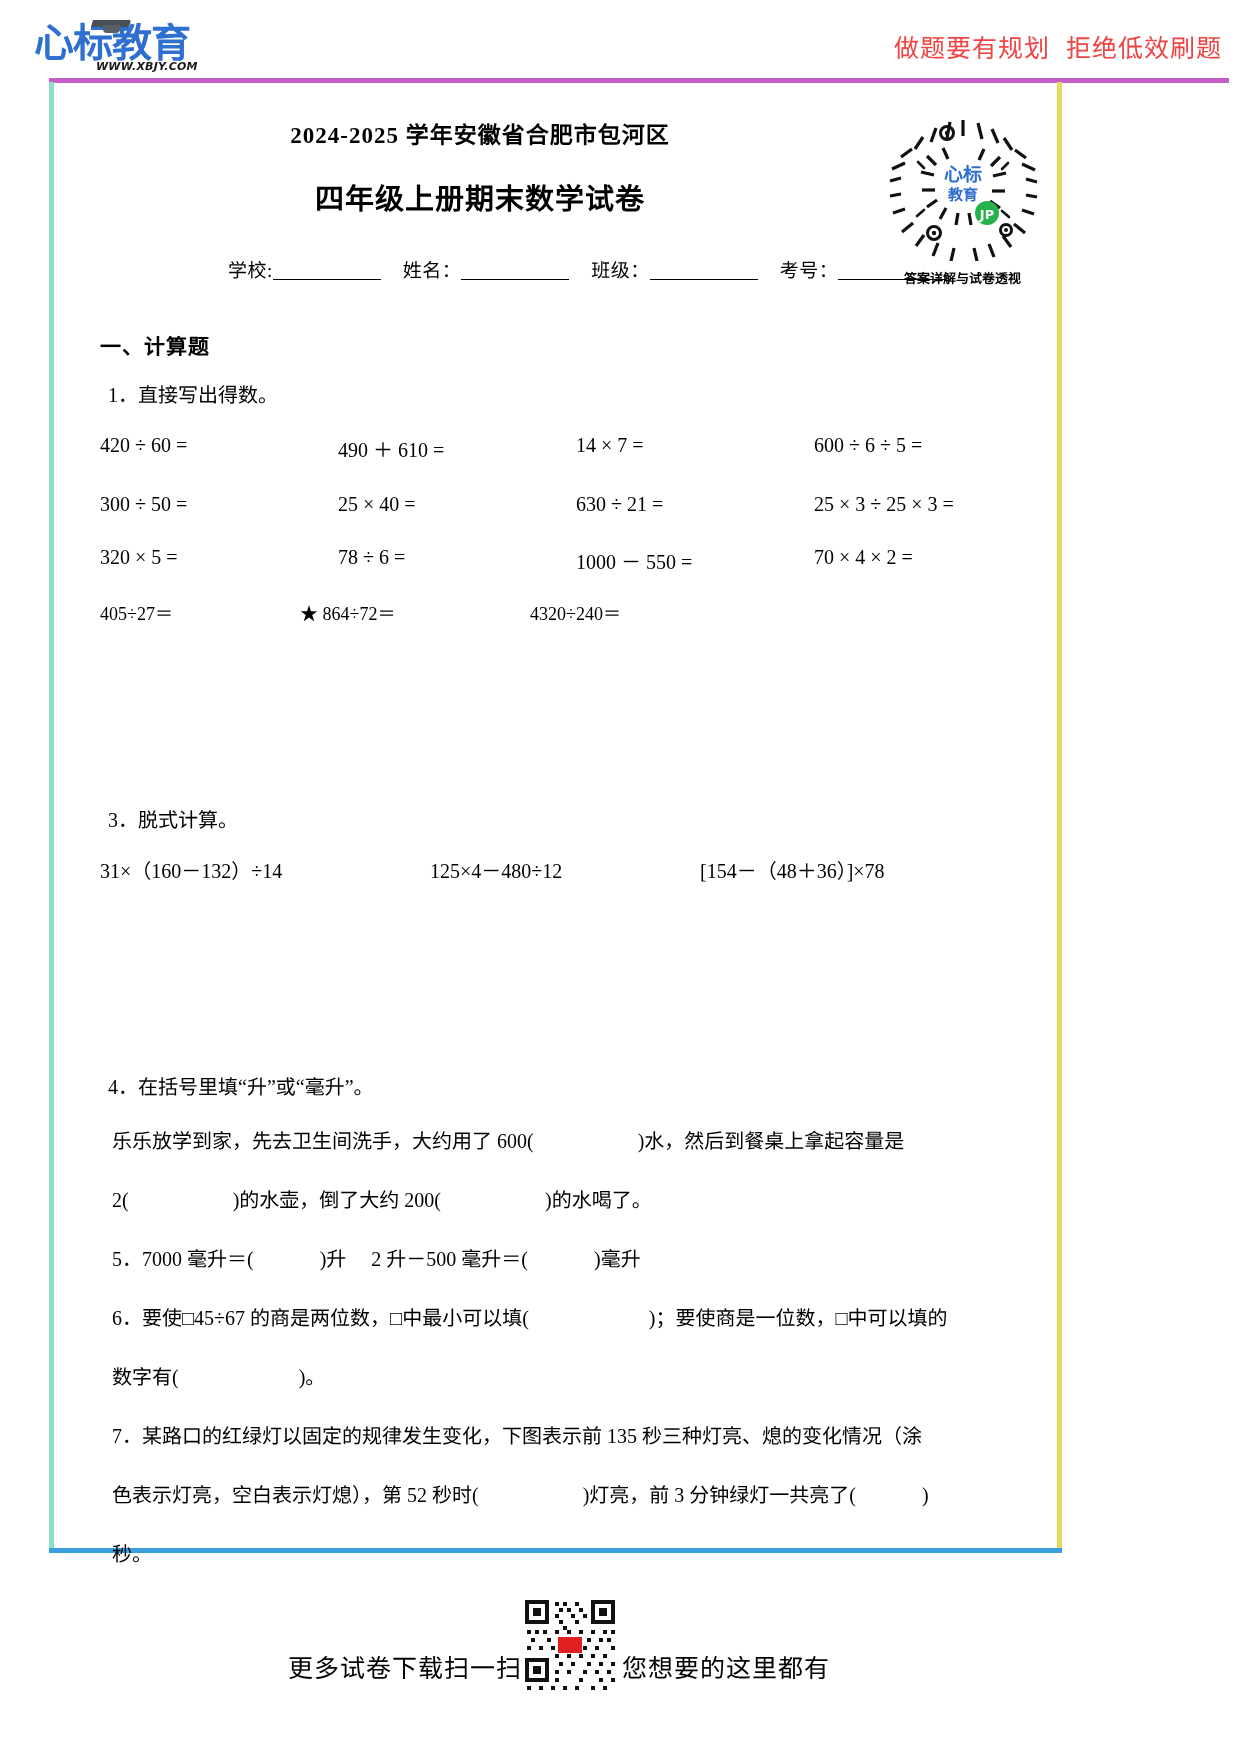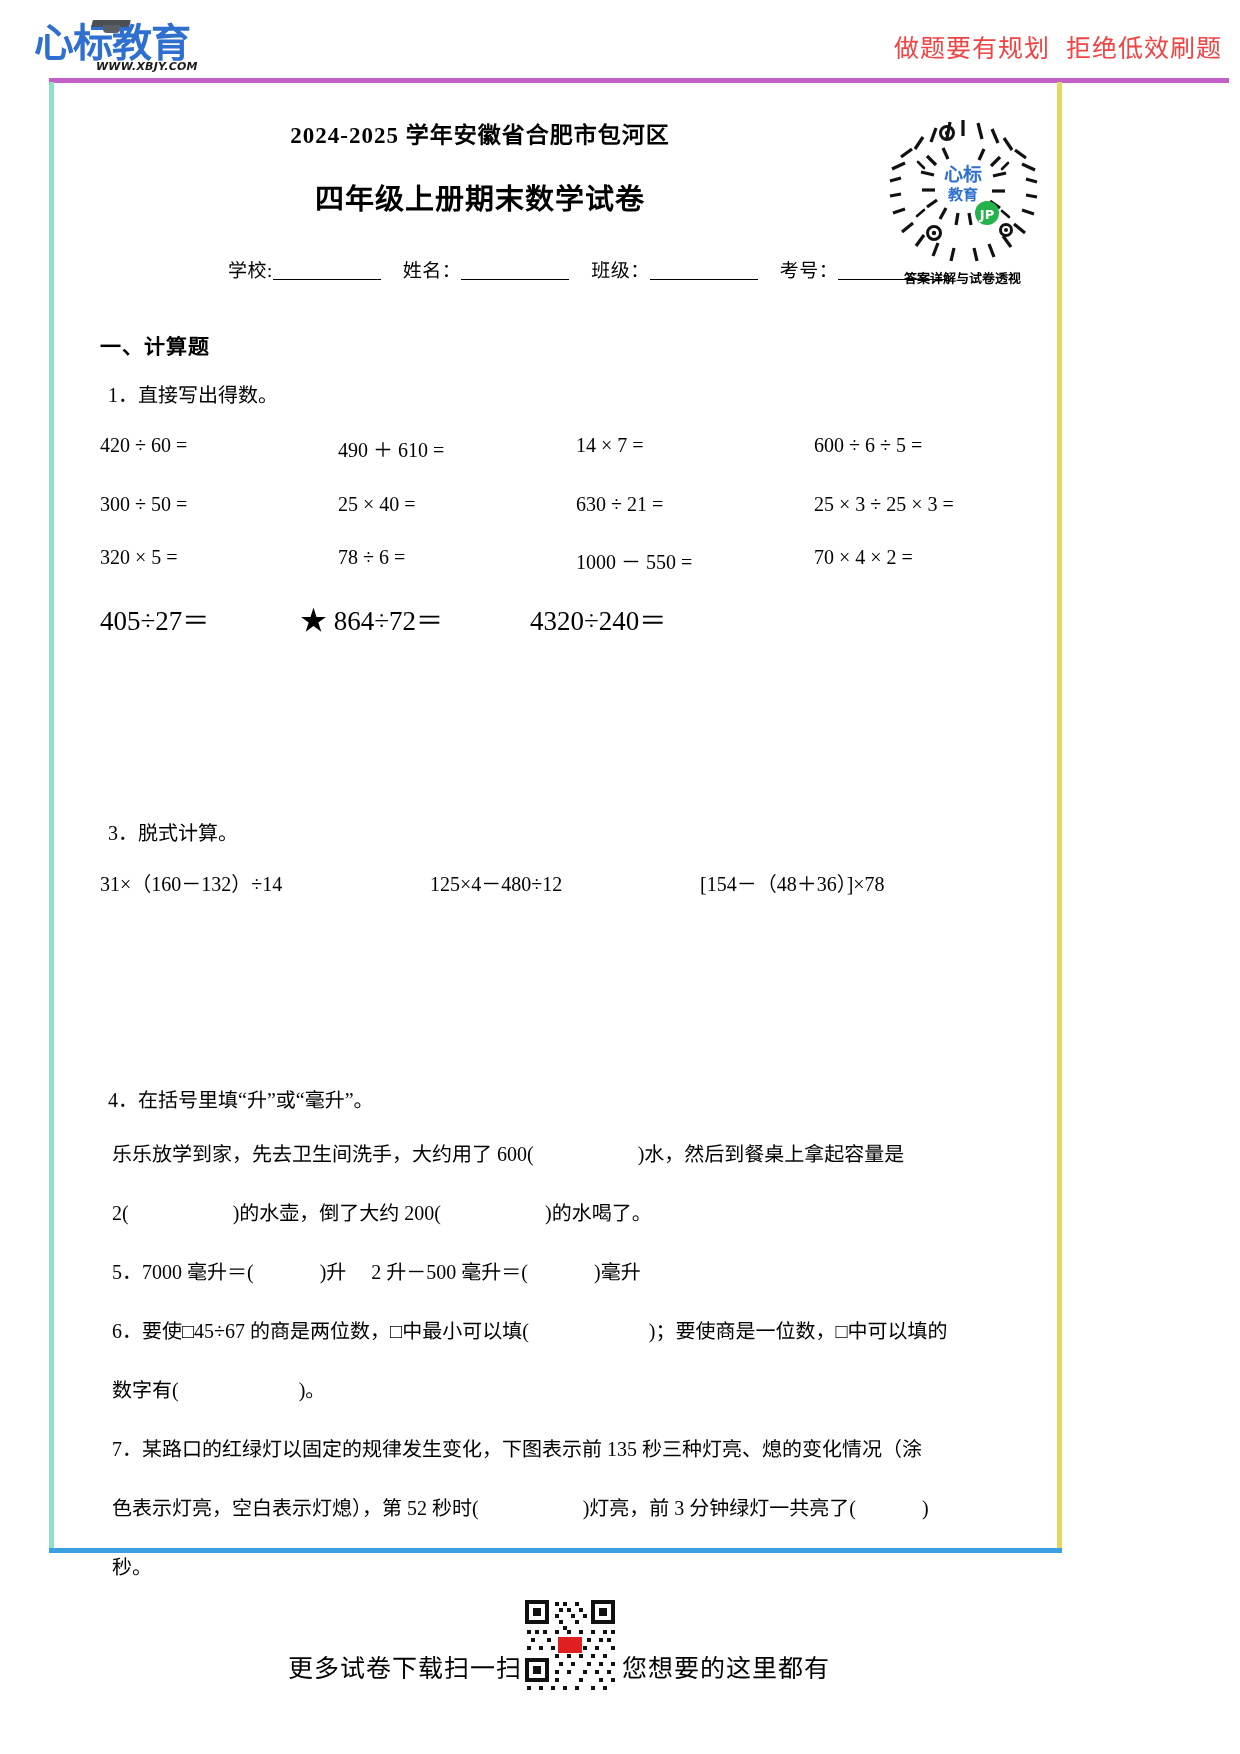--- a/index.html
+++ b/index.html
@@ -217,21 +217,21 @@
     row-gap: 30px;
     font-size: 20px;
     margin: 22px 0 24px 0;
   }
   .calc-grid .cell { white-space: nowrap; }
 
   
   .vrow {
     display: grid;
     grid-template-columns: 200px 230px 1fr;
-    font-size: 27px;
+    font-size: 18px;
     margin: 18px 0 0 0;
   }
   .vrow .cell { white-space: nowrap; }
 
   
   .srow {
     display: grid;
     grid-template-columns: 330px 270px 1fr;
     font-size: 20px;
     margin: 18px 0 0 0;

